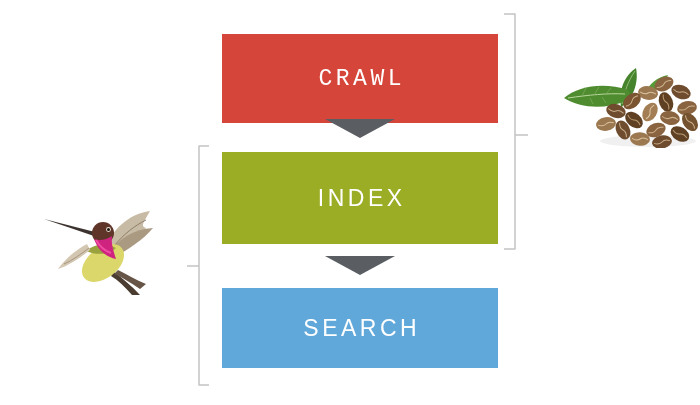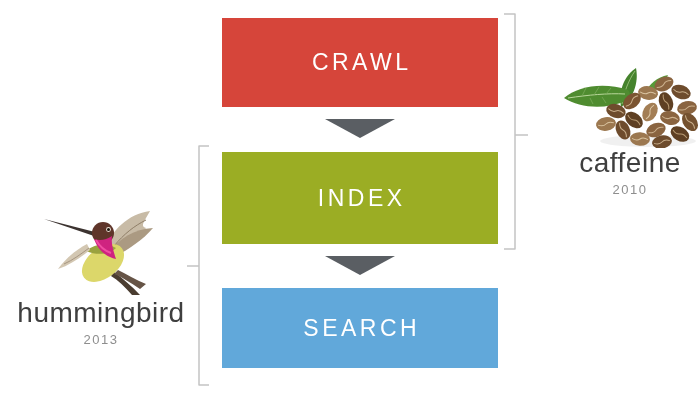--- a/index.html
+++ b/index.html
@@ -29,21 +29,21 @@
     background: var(--background);
   }
   .box {
     position: absolute;
     left: 222px;
     width: 276px;
     display: flex;
     align-items: center;
     justify-content: center;
   }
-  .box-crawl  { top: 18px;  height: 89px; background: var(--crawl-box); }
+  .box-crawl  { top: 34px;  height: 89px; background: var(--crawl-box); font-family: Liberation Mono, monospace; }
   .box-index  { top: 152px; height: 92px; background: var(--index-box); }
   .box-search { top: 288px; height: 80px; background: var(--search-box); }
   .step-label {
     color: var(--step-text);
     font-size: 23px;
     letter-spacing: 3.5px;
     text-indent: 3.5px;
     font-weight: 400;
   }
   .arrow {
@@ -193,24 +193,20 @@
         <g transform="translate(80 85) rotate(4)">
             <ellipse rx="10" ry="6.8" fill="#9c7850"></ellipse>
             <path d="M-8 0 Q-3 2.5 0 0 T8 0" stroke="#e4d0ae" stroke-width="1" fill="none" opacity="0.85"></path>
           </g>
         <g transform="translate(102 88) rotate(-10)">
             <ellipse rx="10" ry="6.5" fill="#6e4c2d"></ellipse>
             <path d="M-8 0 Q-3 2.5 0 0 T8 0" stroke="#d8c09c" stroke-width="1" fill="none" opacity="0.85"></path>
           </g>
       </g>
     </svg>
-    <figcaption>
-      <div class="annot-label">caffeine</div>
-      <div class="annot-year">2010</div>
-    </figcaption>
   </figure>
 
   <figure class="annot annot-hummingbird">
     <svg width="135" height="92" viewBox="0 0 135 92">
 
       <path d="M10 13 L61 26 L60 30 Z" fill="#3c3330"></path>
 
       <path d="M70 44 C78 24 94 8 116 5 C110 16 106 20 112 22 C102 36 86 45 72 50 Z" fill="#c8bba6"></path>
       <path d="M74 47 C86 32 100 23 119 22 C108 35 92 45 78 52 Z" fill="#ab9a82"></path>
       <path d="M80 40 C90 28 100 20 112 14" stroke="#8f7e67" stroke-width="1" fill="none"></path>
@@ -225,19 +221,15 @@
       <path d="M55 42 C47 48 39 54 30 58" stroke="#a79681" stroke-width="1" fill="none"></path>
 
       <circle cx="69" cy="27" r="11" fill="#5f352a"></circle>
 
       <path d="M60 33 C64 44 72 51 82 53 C79 44 77 37 78 30 C72 34 66 35 60 33 Z" fill="#cf2380"></path>
       <path d="M62 34 C66 41 71 45 77 47" stroke="#ff5fb0" stroke-width="2" fill="none" opacity="0.7"></path>
 
       <circle cx="74.5" cy="23.5" r="2.4" fill="#efe7dd"></circle>
       <circle cx="74.5" cy="23.5" r="1.5" fill="#171007"></circle>
     </svg>
-    <figcaption>
-      <div class="annot-label">hummingbird</div>
-      <div class="annot-year">2013</div>
-    </figcaption>
   </figure>
 
 </div>
 
 </body></html>

